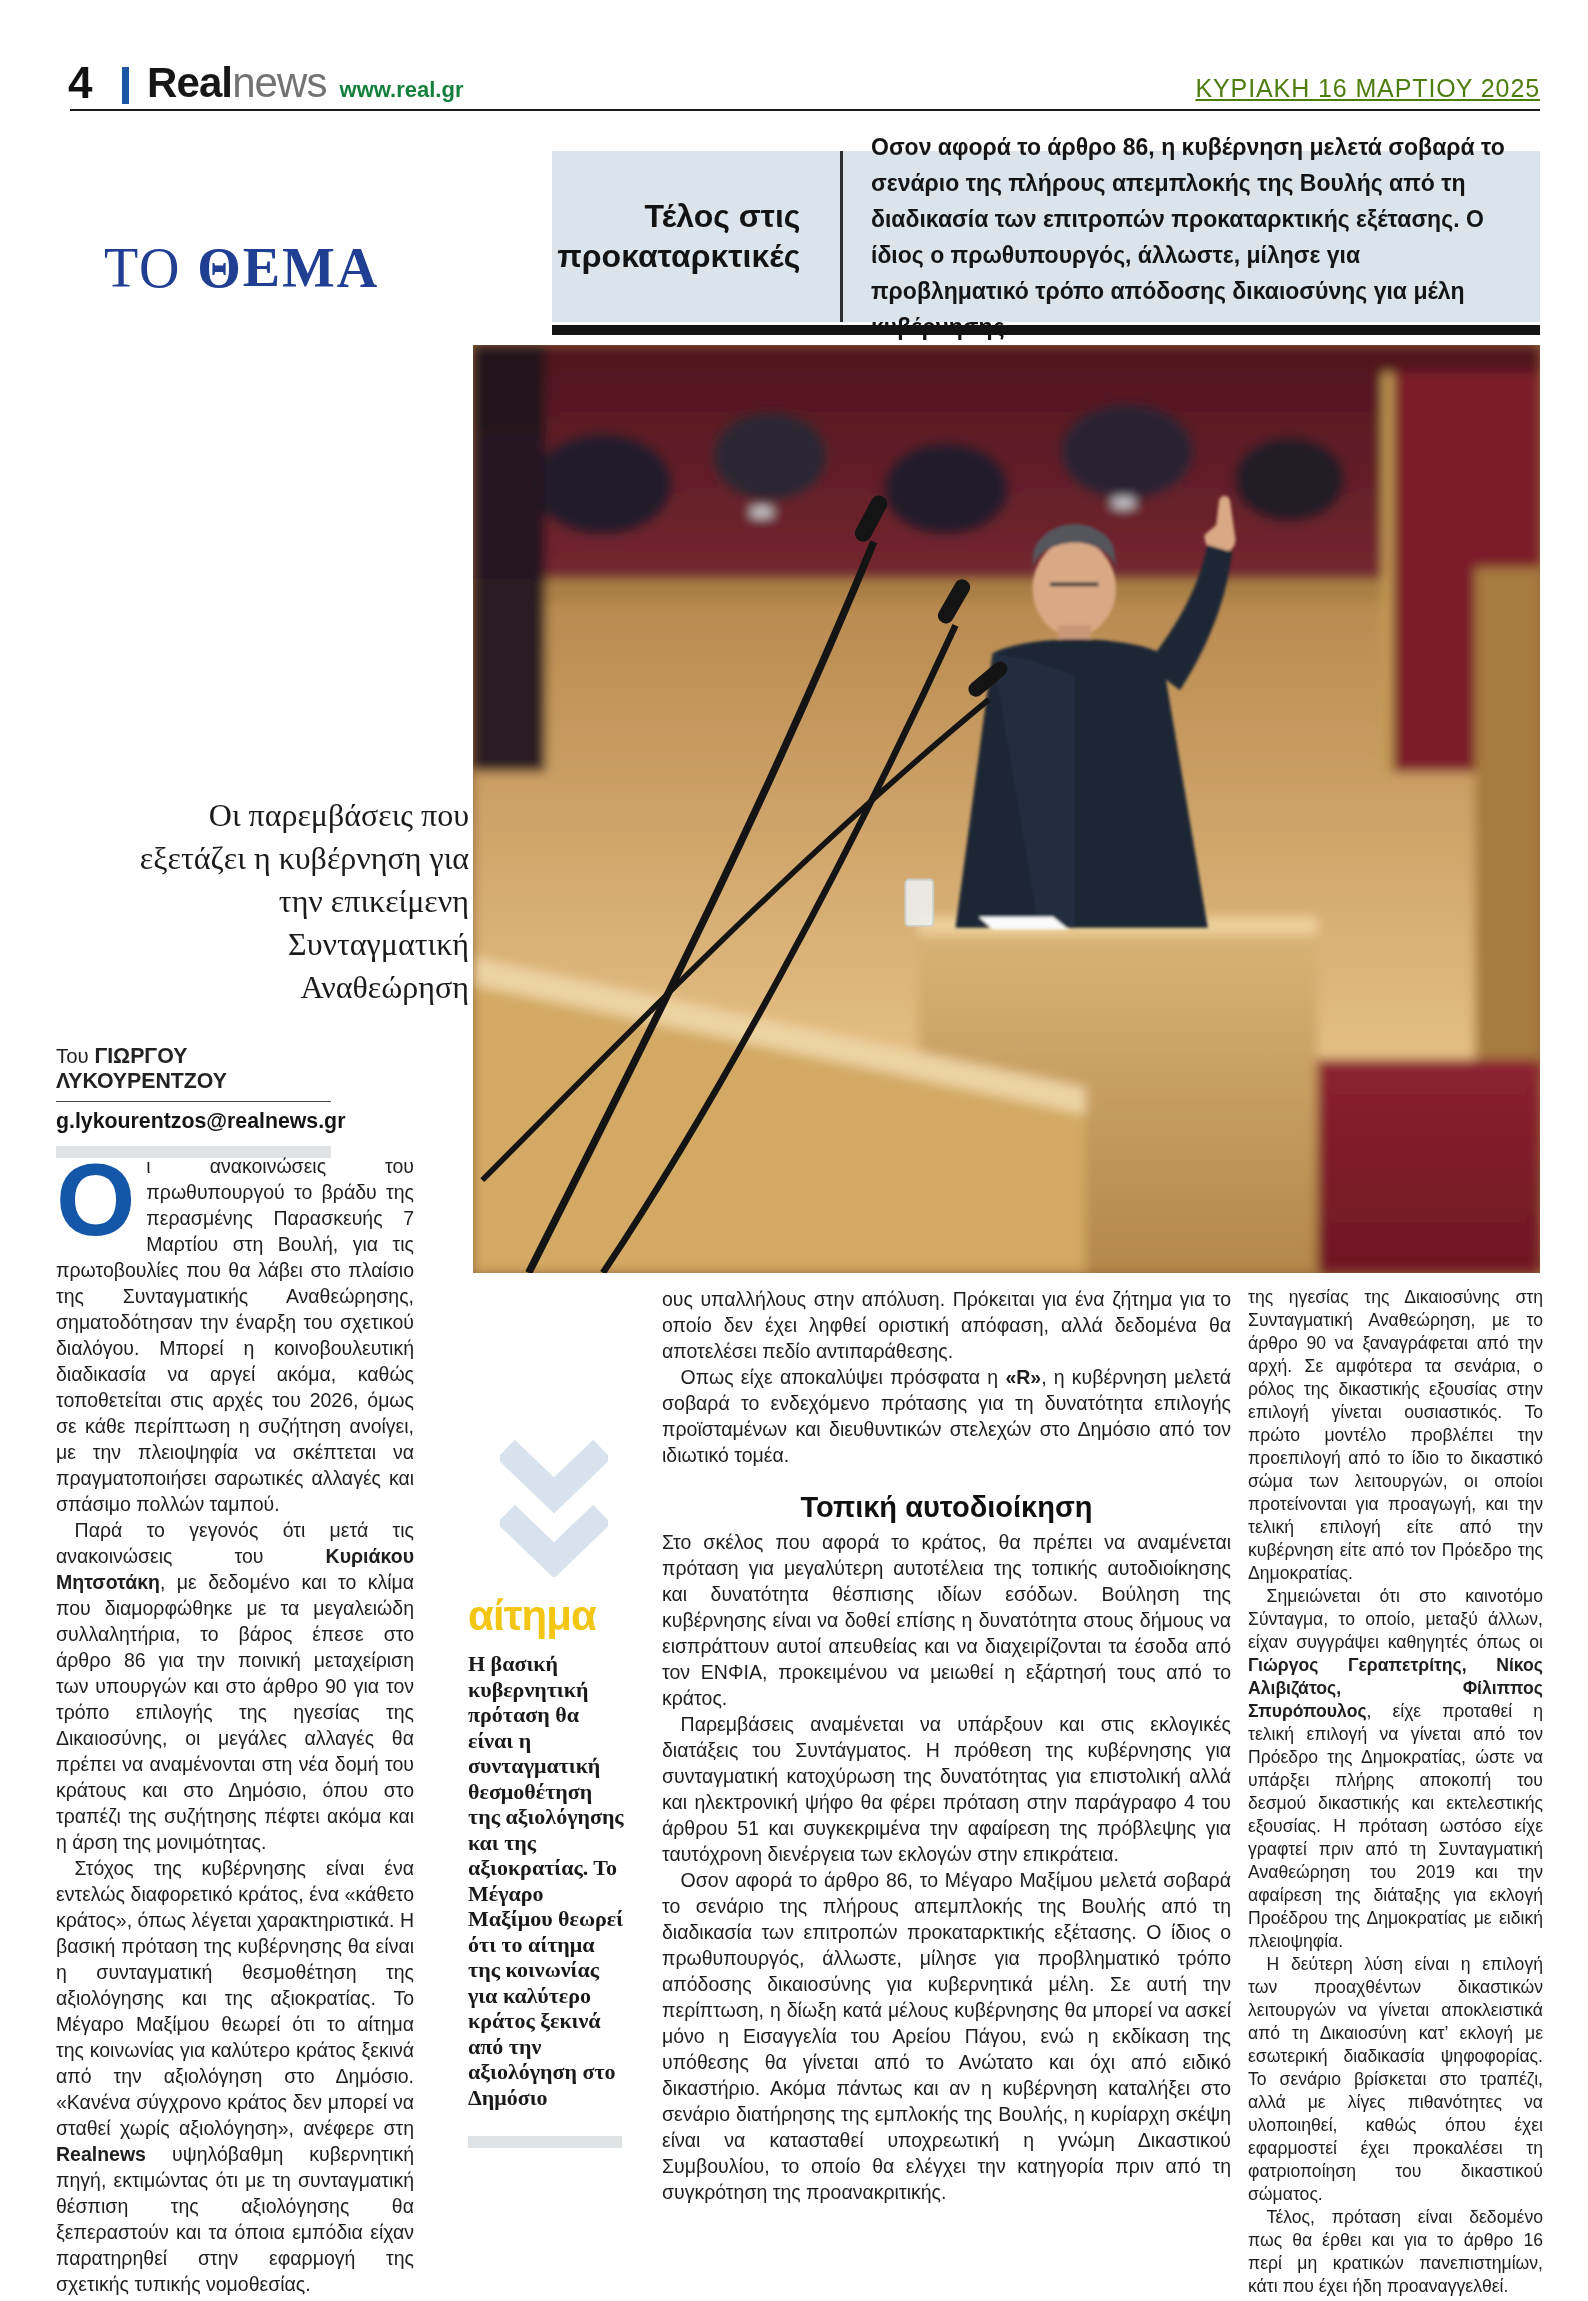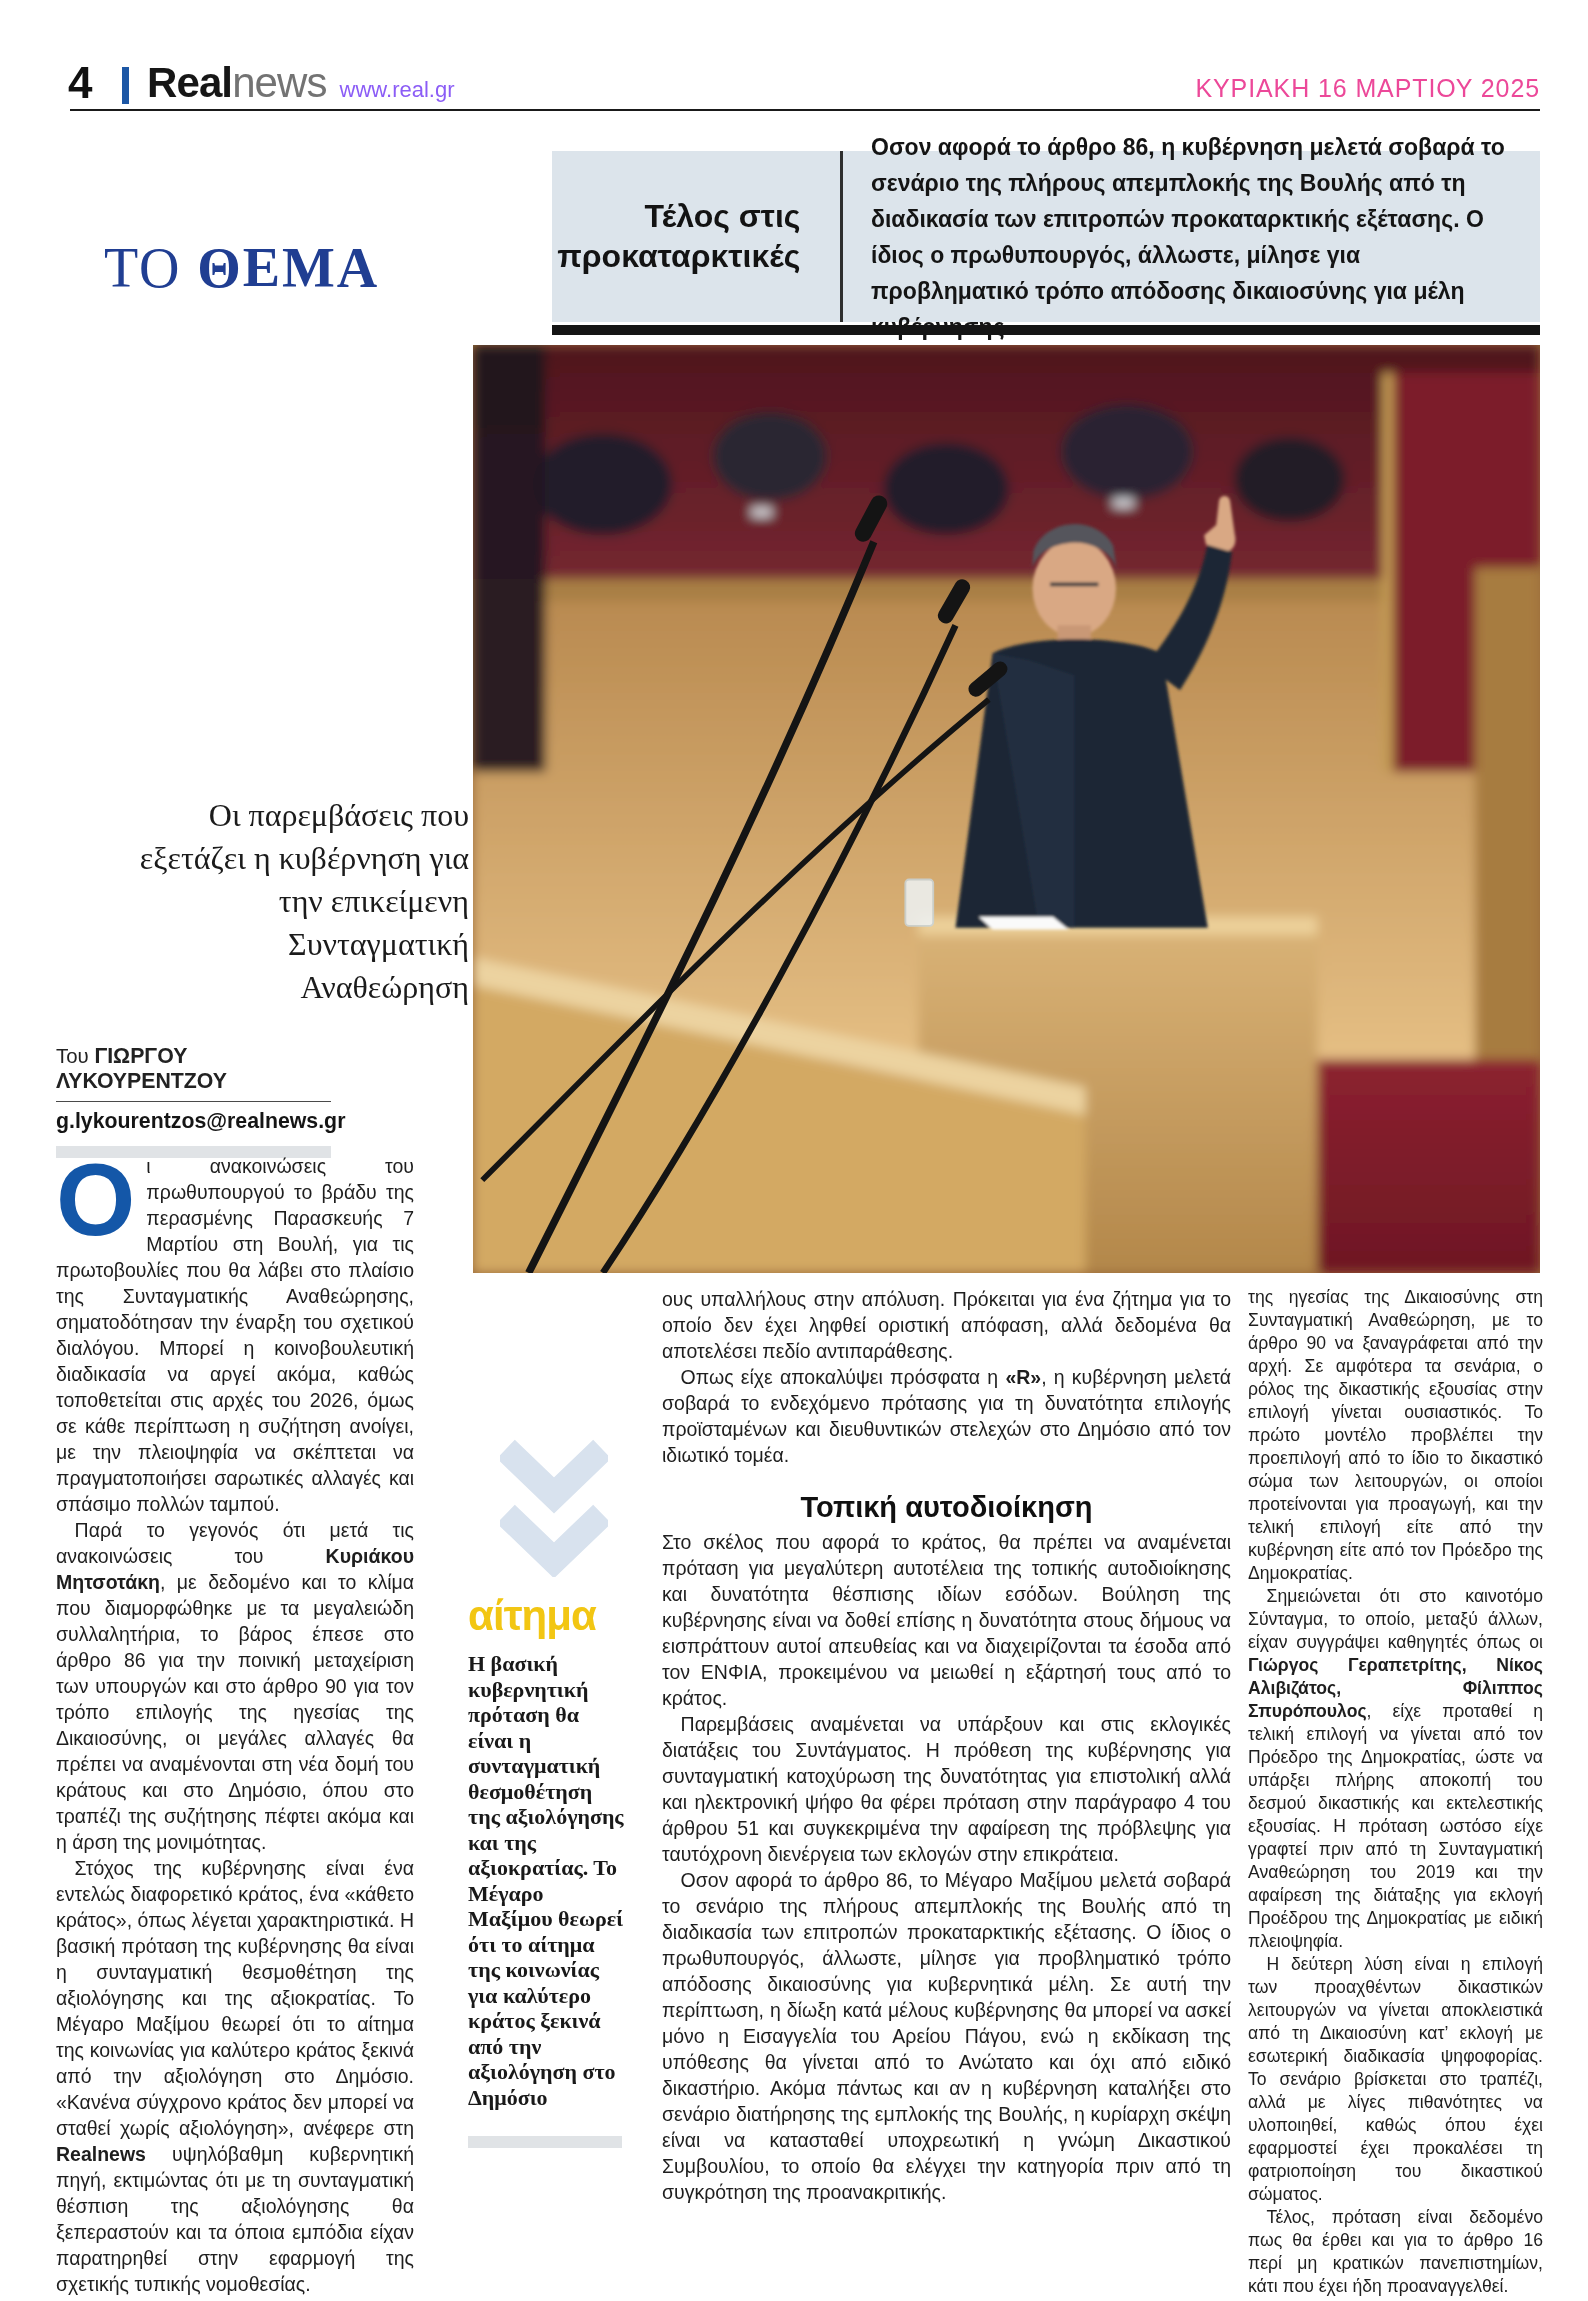--- a/index.html
+++ b/index.html
@@ -6,22 +6,22 @@
   #page{position:relative;width:1589px;height:2301px;background:#ffffff;overflow:hidden;
         font-family:"Liberation Sans",sans-serif;color:#1f1f1f;}
   .abs{position:absolute;}
 
   
   .page-num{left:68px;top:58px;font-size:44px;font-weight:bold;color:#111;}
   .hdr-sep{left:122px;top:67px;width:7.4px;height:37px;background:#1c57a5;}
   .brand{left:147px;top:59px;font-size:42px;white-space:nowrap;}
   .brand .b1{font-weight:bold;color:#161616;letter-spacing:-0.9px;}
   .brand .b2{font-weight:normal;color:#737373;letter-spacing:-0.9px;}
-  .brand .site{font-size:22px;font-weight:normal;margin-left:13px;color:#8b5cf6;}
-  .hdr-date{right:49px;top:74px;font-size:25px;color:#ec4899;letter-spacing:0.9px;}
+  .brand .site{font-size:22px;font-weight:bold;margin-left:13px;color:#15803d;}
+  .hdr-date{right:49px;top:74px;font-size:25px;color:#4d7c0f;letter-spacing:0.9px;text-decoration:underline;}
   .hdr-rule{left:70px;top:109px;width:1470px;height:1.9px;background:#1a1a1a;}
 
   
   .section-title{left:104px;top:236px;font-family:"Liberation Serif",serif;font-size:56px;
                  color:#203e92;letter-spacing:1.9px;white-space:nowrap;}
   .section-title .t2{font-weight:bold;}
 
   
   .infobox{left:552px;top:151px;width:988px;height:171px;background:#dce4eb;}
   .infobox-title{position:absolute;left:0;top:0;width:267px;height:100%;display:flex;

